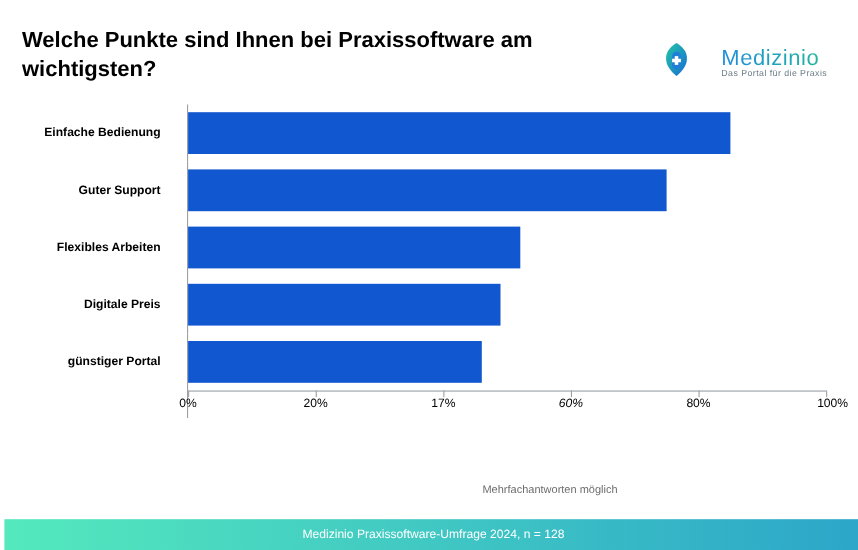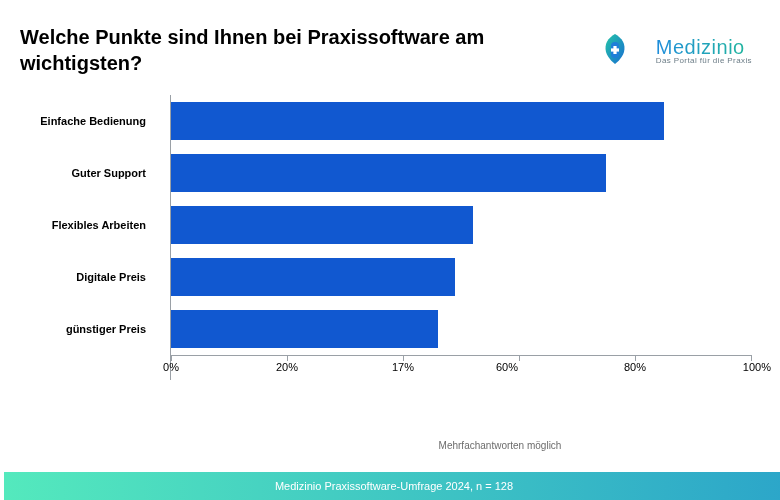--- a/index.html
+++ b/index.html
@@ -9,21 +9,21 @@
     height: 500px;
     font-family: Arial, Helvetica, sans-serif;
     background: #fff;
     color: #000;
     position: relative;
     overflow: hidden;
   }
 
   .header {
     display: flex;
-    align-items: center;
+    align-items: flex-end;
     justify-content: space-between;
     padding: 24px 28px 0 20px;
     box-sizing: border-box;
   }
   .title {
     font-size: 20px;
     font-weight: 700;
     max-width: 480px;
     line-height: 1.3;
   }
@@ -193,38 +193,38 @@
           <div class="bar" style="width:301.6px;background:#1158d0;"></div>
         </div>
       </div>
       <div class="row">
         <div class="cat-label">Digitale Preis</div>
         <div class="bar-area">
           <div class="bar" style="width:284.2px;background:#1158d0;"></div>
         </div>
       </div>
       <div class="row">
-        <div class="cat-label">günstiger Preis</div>
+        <div class="cat-label">günstiger Portal</div>
         <div class="bar-area">
           <div class="bar" style="width:266.8px;background:#1158d0;"></div>
         </div>
       </div>
     </div>
 
   <div class="axis">
     <div class="cat-label"></div>
     <div class="ticks" id="ticks">
         <div class="tick" style="left: 0px;"></div>
         <div class="tick-label" style="left: 0px;">0%</div>
         <div class="tick" style="left: 116px;"></div>
         <div class="tick-label" style="left: 116px;">20%</div>
         <div class="tick" style="left: 232px;"></div>
         <div class="tick-label" style="left: 232px;">17%</div>
         <div class="tick" style="left: 348px;"></div>
-        <div class="tick-label" style="left: 336px;">60%</div>
+        <div class="tick-label" style="left: 348px; font-style: italic;">60%</div>
         <div class="tick" style="left: 464px;"></div>
         <div class="tick-label" style="left: 464px;">80%</div>
         <div class="tick" style="left: 580px;"></div>
         <div class="tick-label last" style="left: 580px; margin-left: 20px;">100%</div>
       </div>
   </div>
 
   <div class="xlabel">Mehrfachantworten möglich</div>
 </div>
 

